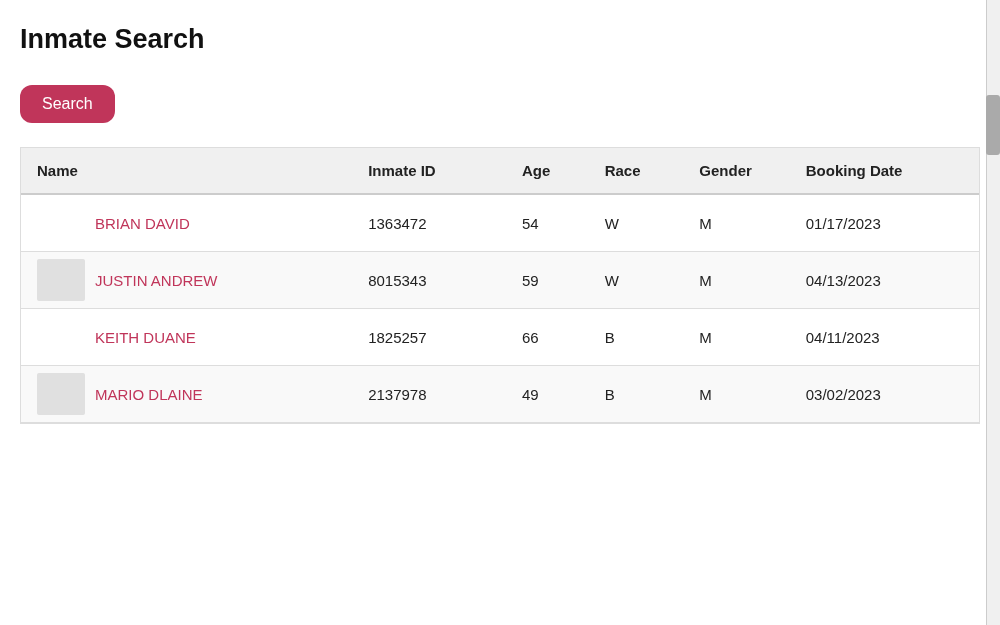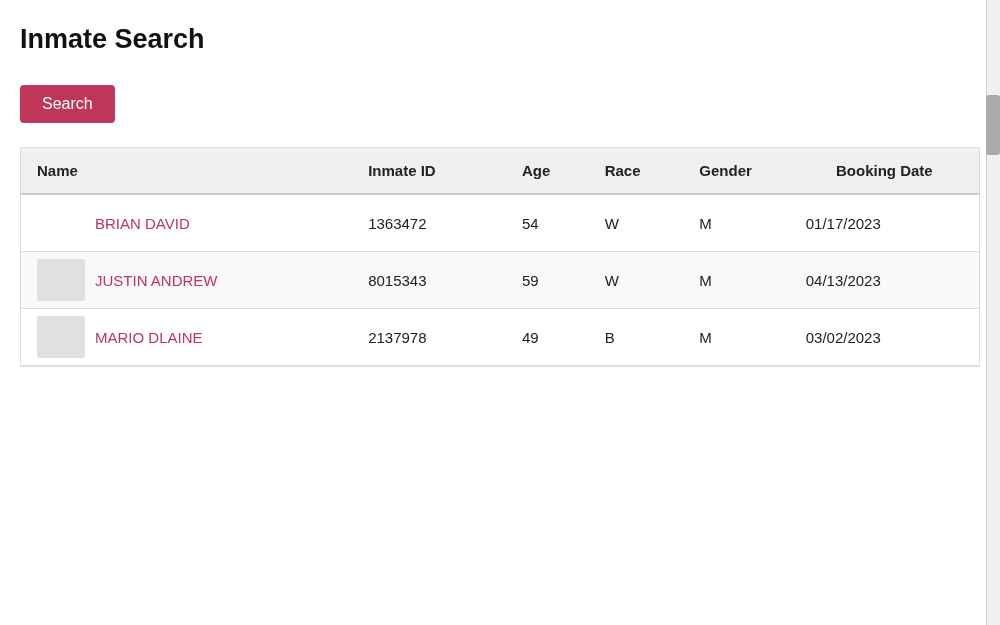--- a/index.html
+++ b/index.html
@@ -30,21 +30,21 @@
       color: #111;
     }
 
     .search-button {
       background-color: #c0355a;
       color: #fff;
       border: none;
       padding: 10px 22px;
       font-size: 16px;
       cursor: pointer;
-      border-radius: 4px;
+      border-radius: 12px;
       margin-bottom: 24px;
     }
 
     .table-wrapper {
       width: 960px;
       border: 1px solid #ddd;
       overflow: hidden;
     }
 
     table {
@@ -102,21 +102,21 @@
       width: 48px;
       height: 42px;
       flex-shrink: 0;
     }
 
     .col-name { width: 280px; }
     .col-id { width: 130px; }
     .col-age { width: 70px; }
     .col-race { width: 80px; }
     .col-gender { width: 90px; }
-    .col-booking { width: 160px; text-align: center; }
+    .col-booking { width: 160px; }
 
     
     .scrollbar-track {
       position: absolute;
       right: 0;
       top: 0;
       width: 14px;
       height: 625px;
       background: #f0f0f0;
       border-left: 1px solid #ccc;
@@ -176,20 +176,33 @@
             </td>
             <td>8015343</td>
             <td>59</td>
             <td>W</td>
             <td>M</td>
             <td>04/13/2023</td>
           </tr>
           <tr>
             <td class="col-name">
               <div class="name-cell">
+                <div class="avatar-empty"></div>
+                <span>KEITH DUANE</span>
+              </div>
+            </td>
+            <td>1825257</td>
+            <td>66</td>
+            <td>B</td>
+            <td>M</td>
+            <td>04/11/2023</td>
+          </tr>
+          <tr>
+            <td class="col-name">
+              <div class="name-cell">
                 <div class="avatar-placeholder"></div>
                 <span>MARIO DLAINE</span>
               </div>
             </td>
             <td>2137978</td>
             <td>49</td>
             <td>B</td>
             <td>M</td>
             <td>03/02/2023</td>
           </tr>

